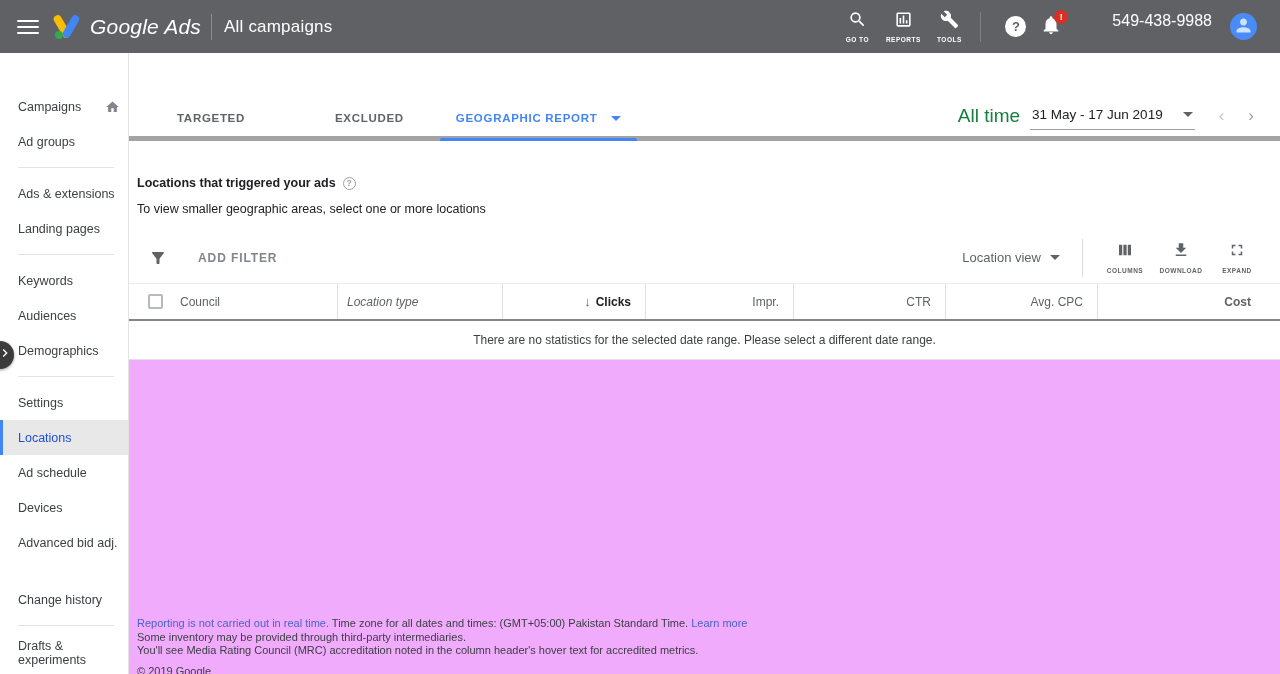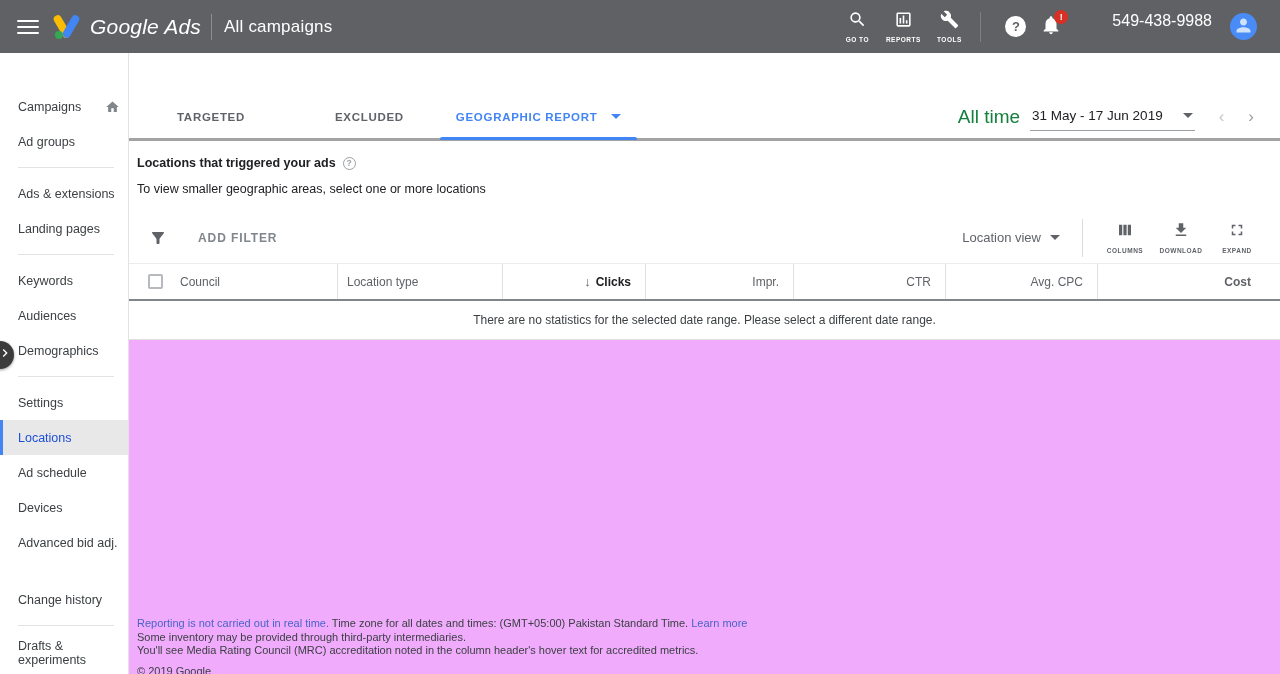--- a/index.html
+++ b/index.html
@@ -42,38 +42,38 @@
   .side-spacer { height:22px; }
   .home-ico { position:absolute; right:8px; top:50%; transform:translateY(-50%); }
   .home-ico svg { width:15px; height:15px; display:block; }
   .expander { position:absolute; left:-14px; top:288px; width:28px; height:28px; border-radius:50%; background:#3b3b3b; box-shadow:0 1px 3px rgba(0,0,0,.4); display:flex; align-items:center; justify-content:center; z-index:5; cursor:pointer; }
   .expander svg { width:16px; height:16px; margin-left:10px; }
 
   .content { flex:1; display:flex; flex-direction:column; background:#fff; min-width:0; }
   .band { height:42px; flex-shrink:0; }
 
   
-  .tabbar { height:46px; display:flex; align-items:center; border-bottom:3px solid #a3a3a3; padding:0 26px 0 8px; flex-shrink:0; }
+  .tabbar { height:46px; display:flex; border-bottom:5px solid #a3a3a3; padding:0 26px 0 8px; flex-shrink:0; }
   .tab { height:46px; display:flex; align-items:center; padding:0 16px; font-size:11.5px; font-weight:bold; letter-spacing:.7px; color:#5f6368; position:relative; cursor:pointer; }
   .tab.t1 { margin-left:24px; } .tab.t2 { margin-left:58px; } .tab.t3 { margin-left:20px; color:#4285f4; }
   .tab.active::after { content:''; position:absolute; left:0; right:0; bottom:0; height:3px; background:#4285f4; border-radius:2px 2px 0 0; }
   .caret { width:0; height:0; border-left:5px solid transparent; border-right:5px solid transparent; border-top:5px solid currentColor; display:inline-block; }
   .tab .caret { margin-left:14px; }
 
   .datepicker { margin-left:auto; display:flex; align-items:center; }
   .dp-preset { color:#15803d; font-size:19px; margin-right:10px; cursor:pointer; }
   .dp-rangewrap { display:flex; align-items:center; border-bottom:1px solid #9aa0a6; padding:6px 2px 7px 2px; cursor:pointer; }
   .dp-range { color:#202124; font-size:13.5px; }
   .dp-rangewrap .caret { margin-left:20px; color:#5f6368; }
   .dp-chev { font-size:17px; margin-left:24px; cursor:pointer; line-height:1; }
   .dp-chev.prev { color:#c3c7cb; } .dp-chev.next { color:#9aa0a6; }
 
   
   .info { padding:15px 15px 16px 8px; flex-shrink:0; }
-  .info-title-row { display:flex; align-items:center; }
+  .info-title-row { display:flex; align-items:center;margin-top:20px; }
   .info-title { font-size:12.5px; font-weight:bold; color:#202124; }
   .help-outline { width:13px; height:13px; border:1px solid #9aa0a6; border-radius:50%; color:#9aa0a6; font-size:8.5px; font-weight:bold; display:flex; align-items:center; justify-content:center; margin-left:7px; cursor:pointer; }
   .info-sub { margin-top:12px; font-size:12.5px; color:#202124; }
 
   
   .toolbar { height:52px; display:flex; align-items:center; border-bottom:1px solid #ececec; padding:0 15px 0 8px; flex-shrink:0; }
   .funnel-btn { margin-left:12px; cursor:pointer; display:flex; }
   .funnel-btn svg { width:18px; height:18px; }
   .add-filter { margin-left:31px; font-size:12px; letter-spacing:.9px; color:#80868b; font-weight:bold; cursor:pointer; }
   .view-select { margin-left:auto; display:flex; align-items:center; font-size:13px; color:#5f6368; cursor:pointer; }
@@ -83,21 +83,21 @@
   .tool-btn svg { width:18px; height:18px; }
   .tool-label { font-size:6.5px; font-weight:bold; letter-spacing:.5px; margin-top:4px; color:#5f6368; }
 
   
   .thead { height:37px; display:flex; align-items:stretch; border-bottom:2px solid #80868b; padding:0 15px 0 8px; font-size:12px; color:#5f6368; flex-shrink:0; }
   .th { display:flex; align-items:center; }
   .th.num { justify-content:flex-end; padding-right:14px; border-left:1px solid #e0e0e0; cursor:pointer; }
   .th.txt { cursor:pointer; }
   .c0 { width:40px; padding-left:11px; }
   .c1 { width:160px; padding-left:3px; }
-  .c2 { width:165px; padding-left:9px; border-left:1px solid #e0e0e0; }
+  .c2 { width:165px; padding-left:9px; border-left:1px solid #e0e0e0;font-style:italic; }
   .c3 { width:143px; } .c4 { width:148px; } .c5 { width:152px; } .c6 { width:152px; } .c7 { flex:1;font-weight:bold; }
   .checkbox { width:15px; height:15px; border:2px solid #b6babe; border-radius:2px; background:#fff; cursor:pointer; }
   .sort-arrow { color:#5f6368; font-size:13px; margin-right:5px; }
   .th .bold { font-weight:bold; color:#202124; }
   .empty-row { height:39px; display:flex; align-items:center; justify-content:center; font-size:12px; color:#3c4043; background:#fff; border-bottom:1px solid #e0e0e0; flex-shrink:0; }
 
   
   .grayarea { flex:1; background:#f0abfc; display:flex; flex-direction:column; justify-content:flex-end; padding:0 15px 0 8px; overflow:hidden; }
   .footer { font-size:11px; color:#3c4043; line-height:13.5px; }
   .f-link { color:#4a63c9; cursor:pointer; }

